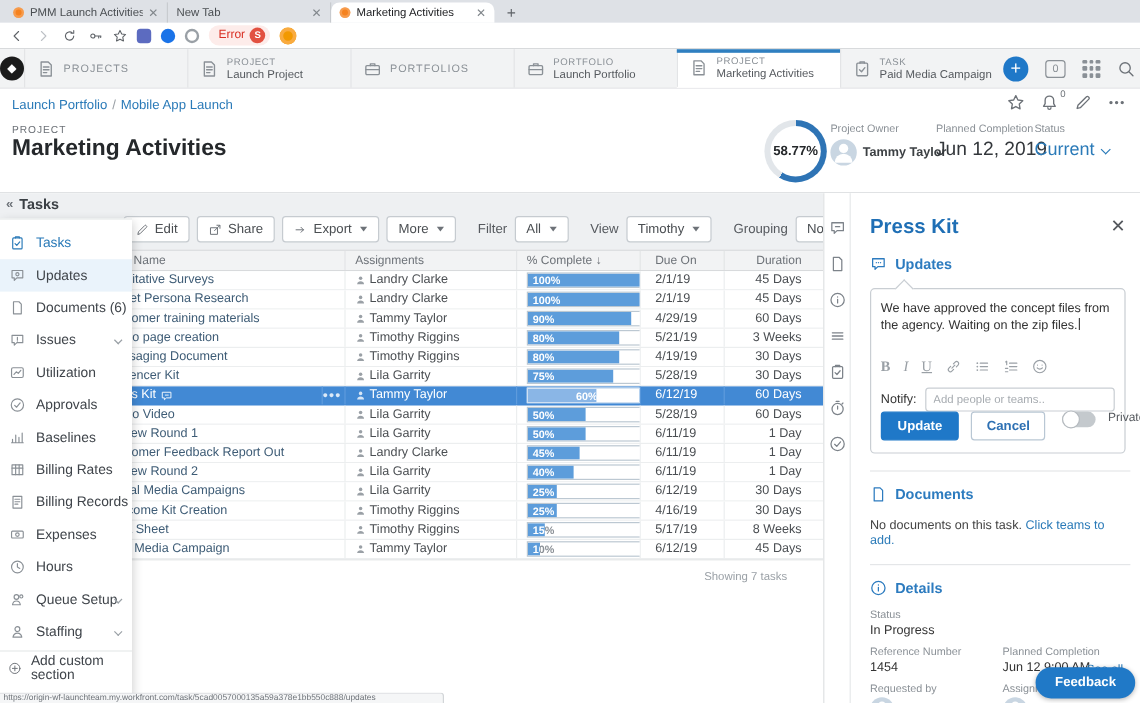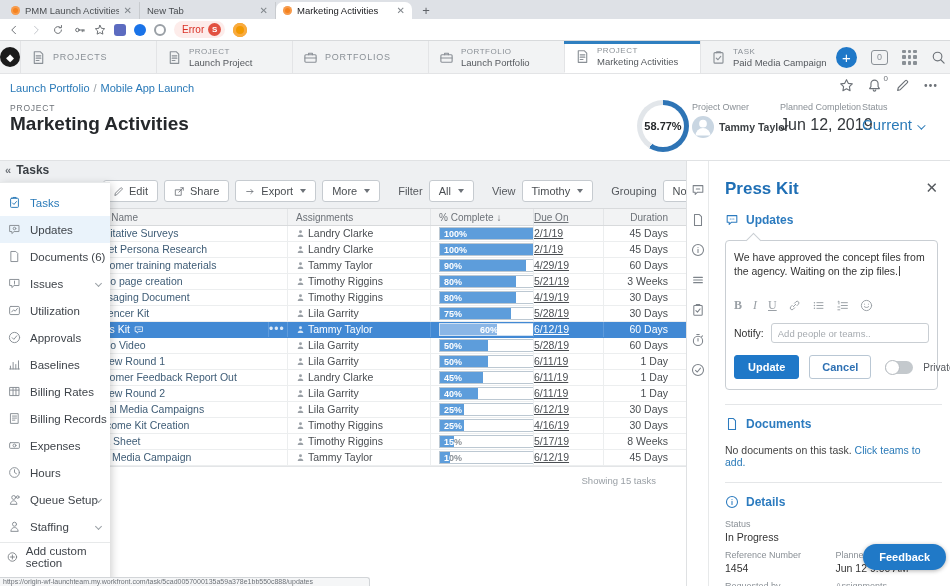--- a/index.html
+++ b/index.html
@@ -95,21 +95,21 @@
   
   .ttable{position:absolute;left:0;top:47px;width:686px;}
   .thead,.trow{display:grid;grid-template-columns:287px 143px 103px 70px 83px;}
   .thead{height:18px;line-height:18px;background:#f2f3f4;border-top:1px solid #d8dadc;border-bottom:1px solid #d8dadc;font-size:10px;color:#6d7278;}
   .thead>span,.trow>span{overflow:hidden;white-space:nowrap;}
   .thead>span+span,.trow>span+span{border-left:1px solid #eceeef;}
   .thead>span+span{border-left-color:#e3e5e7;}
   .c-name{padding-left:88px;}
   .c-asg{padding-left:8px;}
   .c-pct{padding-left:8px;}
-  .c-due{text-decoration:underline;}
+  .c-due{padding-left:12px;}
   .c-dur{text-align:right;padding-right:18px;}
   .sortarrow{margin-left:3px;}
   .trow{height:16px;line-height:15px;border-bottom:1px solid #eceeef;font-size:10.5px;color:#4a4e52;background:#fff;position:relative;}
   .trow .c-name{color:#3e5c76;display:flex;align-items:center;gap:4px;}
   .trow.sel{background:#4289d4;border-bottom-color:#4289d4;}
   .trow.sel .c-name,.trow.sel .c-asg,.trow.sel .c-due,.trow.sel .c-dur{color:#fff;}
   .trow.sel>span+span{border-left-color:#5e9bdc;}
   .tmore{position:absolute;left:268px;top:0;color:#dce9f7;font-size:12px;letter-spacing:1px;}
   .cmticon{width:10px;height:10px;color:#fff;flex:0 0 10px;}
   .personico{width:9px;height:9px;color:#9aa0a6;flex:0 0 9px;display:inline-block;margin-right:3px;vertical-align:-1px;}
@@ -153,40 +153,40 @@
   .fmtbar{display:flex;align-items:center;gap:11px;margin:8px 0 10px;color:#9aa0a6;}
   .fmt-t{font-size:12px;font-family:"Liberation Serif",serif;}
   .fmt-b{font-weight:bold;}
   .fmt-i{font-style:italic;}
   .fmt-u{text-decoration:underline;}
   .fmtbar .ico{width:13px;height:13px;}
   .notifyrow{display:flex;align-items:center;gap:7px;}
   .notifyrow label{font-size:10.5px;color:#333;}
   .notifyrow input{flex:1;height:20px;border:1px solid #c9ced3;border-radius:3px;font-size:9.5px;padding:0 6px;color:#333;font-family:"Liberation Sans",sans-serif;}
   .notifyrow input::placeholder{color:#a6abb0;}
-  .btnrow{display:flex;align-items:center;gap:10px;margin-top:12px;}
+  .btnrow{display:flex;align-items:flex-start;gap:10px;}
   .btn-update{background:#1f78c8;color:#fff;border:1px solid #1f78c8;border-radius:3px;font-size:11px;font-weight:bold;padding:5px 13px;}
   .btn-cancel{background:#fff;color:#2d70b3;border:1px solid #b9c7d4;border-radius:3px;font-size:11px;font-weight:bold;padding:5px 12px;}
   .toggle{width:28px;height:13px;border-radius:7px;background:#c4c9cd;position:relative;flex:0 0 28px;margin-left:4px;}
   .toggle i{position:absolute;left:0;top:-1px;width:15px;height:15px;border-radius:50%;background:#fff;border:1px solid #b5babf;}
   .privlbl{font-size:10px;color:#55595e;white-space:nowrap;}
   .pdivider{border:none;border-top:1px solid #e4e6e8;margin:14px -4px 0 0;}
   .sec-docs{margin-top:12px;}
   .docline{font-size:10.5px;color:#444;margin-top:13px;}
   .docline a{color:#2a7ab8;text-decoration:none;}
   .sec-details{margin-top:12px;}
   .dfields{margin-top:10px;font-size:10.5px;color:#333;}
   .dlabel{font-size:9px;color:#8a9096;margin-bottom:2px;}
   .dval{margin-bottom:7px;}
   .dcols{display:grid;grid-template-columns:1fr 1fr;column-gap:8px;}
   .reqline{display:flex;align-items:center;gap:4px;margin-bottom:7px;}
   .av-20{width:20px;height:20px;}
   .requser{color:#2a7ab8;font-weight:bold;font-size:10.5px;}
   .seeall{position:absolute;right:14px;bottom:22px;font-size:10px;color:#2a7ab8;text-decoration:none;}
-  .feedback{position:absolute;right:4px;bottom:16px;background:#2079c7;color:#fff;border:none;border-radius:15px;font-size:11px;font-weight:bold;padding:7px 16px;box-shadow:0 1px 4px rgba(0,0,0,.3);}
+  .feedback{position:absolute;right:4px;bottom:4px;background:#2079c7;color:#fff;border:none;border-radius:15px;font-size:11px;font-weight:bold;padding:7px 16px;box-shadow:0 1px 4px rgba(0,0,0,.3);}
 
   .statusbar{position:absolute;left:0;bottom:0;width:370px;height:9px;background:#f5f6f7;border:1px solid #d2d5d8;border-left:none;border-bottom:none;border-radius:0 3px 0 0;z-index:60;overflow:hidden;}
   .statusbar span{display:block;font-size:7px;color:#6d7278;padding:0 3px;white-space:nowrap;}
 </style>
 </head>
 <body>
 
 <div class="tabstrip">
   <div style="display:flex;align-items:flex-end;">
       <div class="btab">
@@ -850,21 +850,21 @@
               <span class="pfill" style="width:10%">
                 <span class="plabel">10%</span>
               </span>
             </span>
           </span>
     <span class="c-due">6/12/19</span>
     <span class="c-dur">45 Days</span>
   </div>
       </div>
     <div class="tfoot">
-        <span>Showing 15 tasks</span>
+        <span>Showing 7 tasks</span>
       </div>
   </div>
 
   <div class="sideback">
     <div>
         <div class="sitem active">
           <span class="sicon ico">
             <svg viewBox="0 0 16 16">
               <rect x="3.2" y="2.8" width="9.6" height="11.2" rx="1"></rect>
               <path d="M6 2.8V1.8h4v1M5.6 8.6l1.8 1.8 3-3.6"></path>

